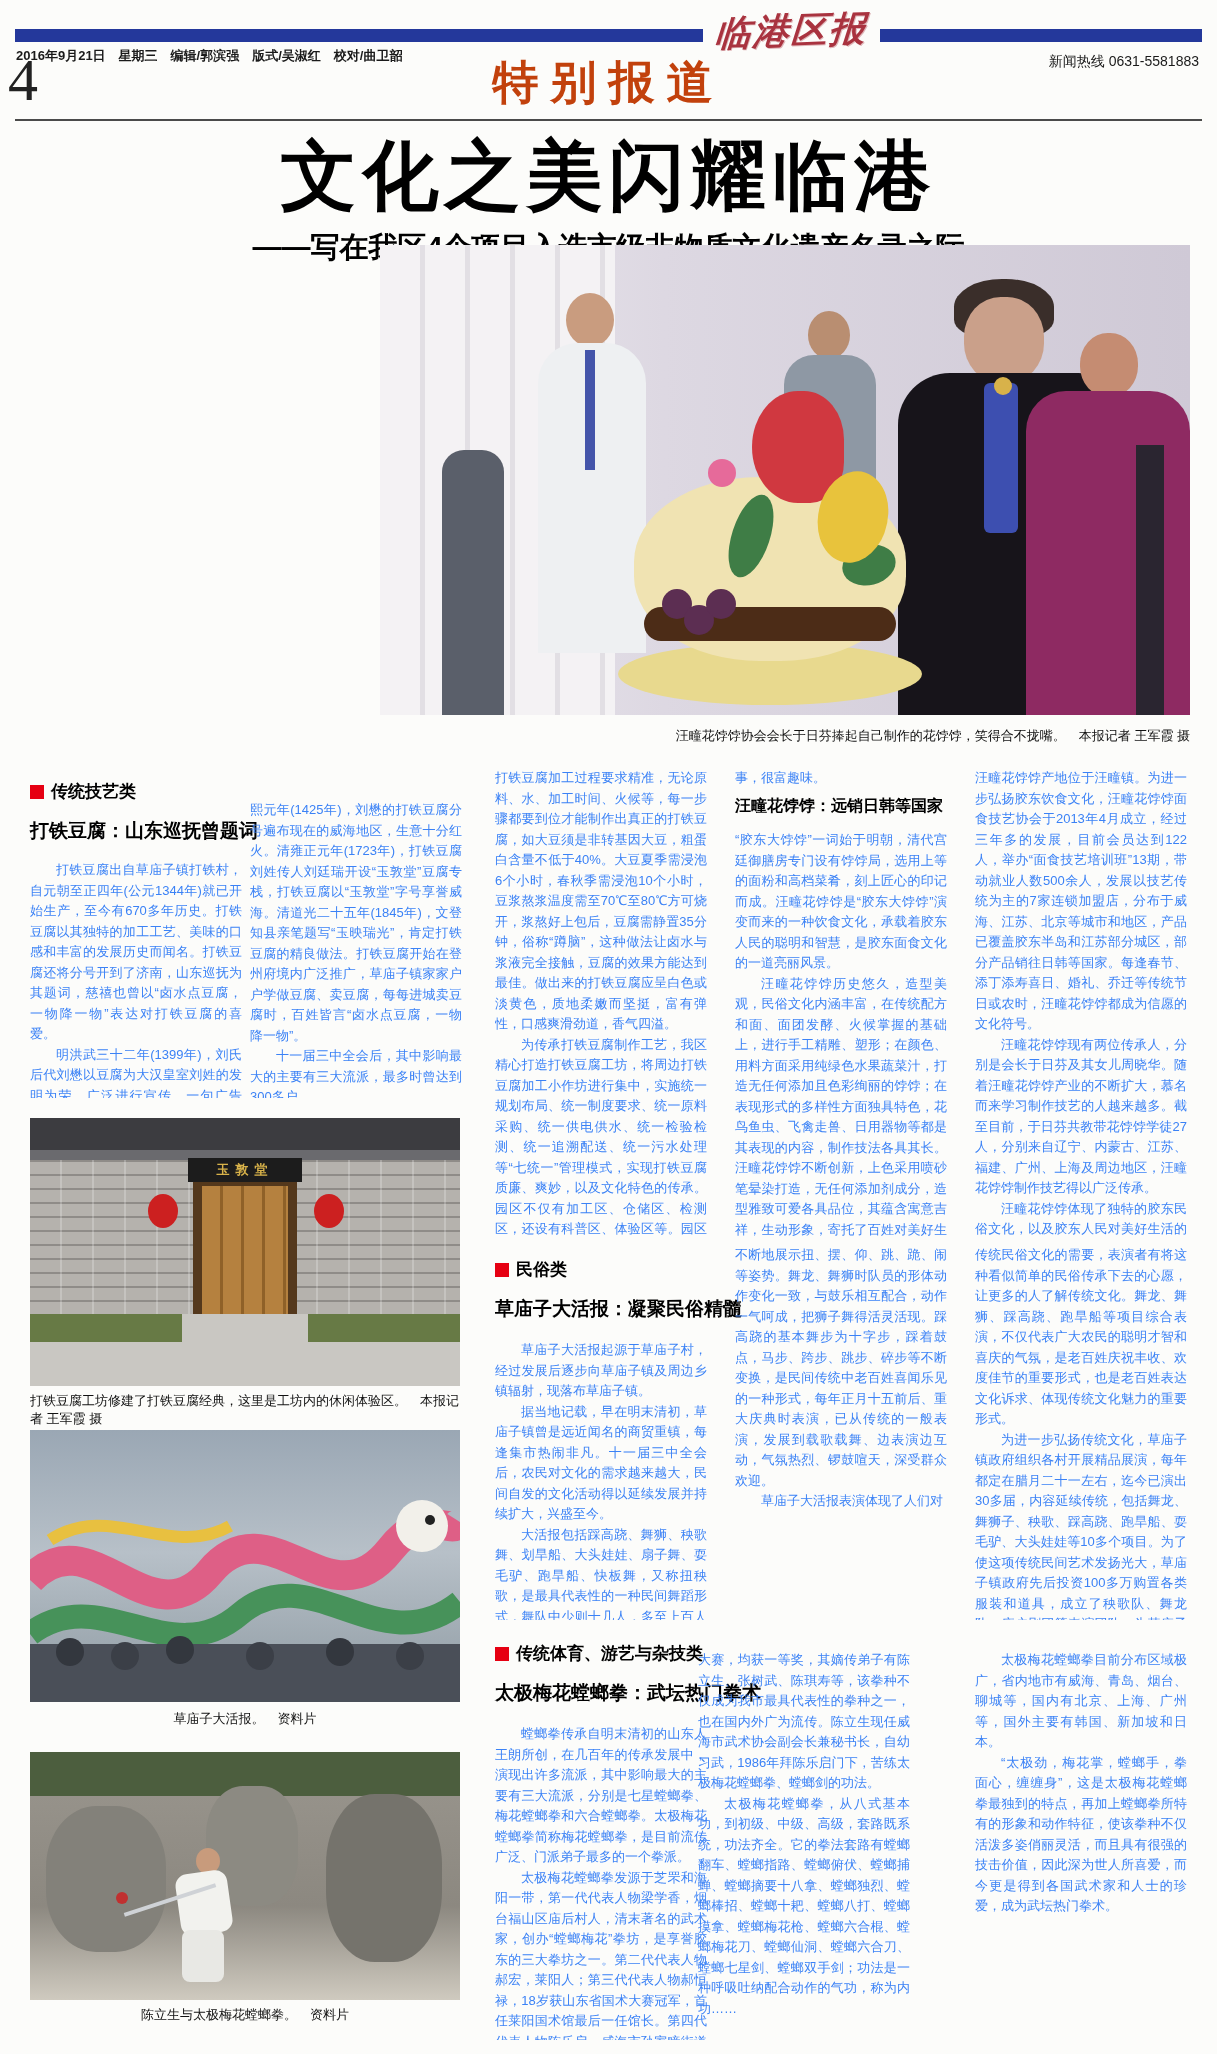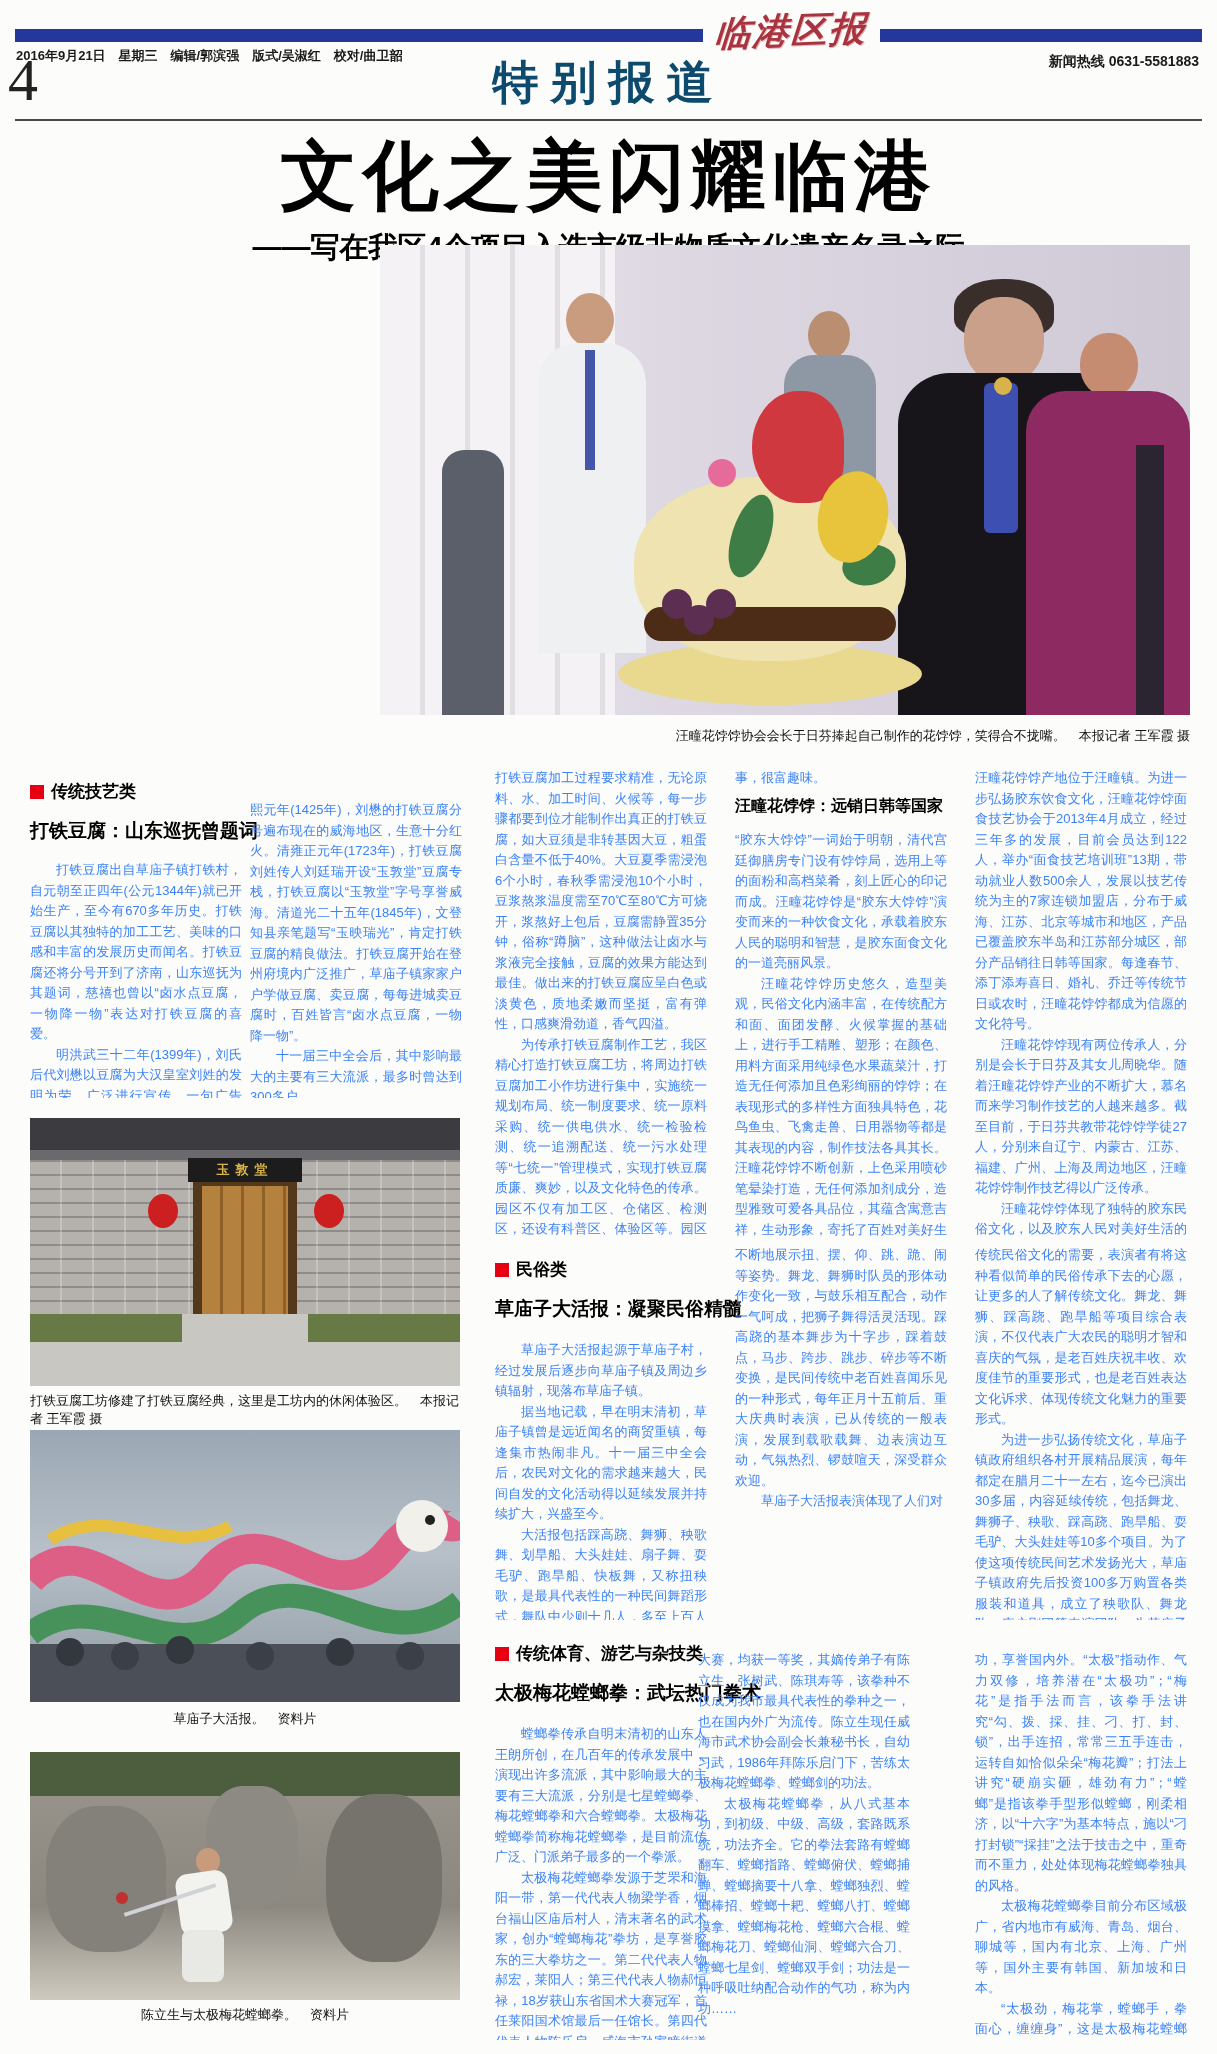--- a/index.html
+++ b/index.html
@@ -14,25 +14,25 @@
   .bar-left { left:15px; width:688px; }
   .bar-right { left:880px; width:322px; }
   .masthead {
     position:absolute; left:700px; top:0px; width:182px; height:62px;
     display:flex; align-items:center; justify-content:center;
     font-family:"Liberation Serif", serif; font-style:italic; font-weight:bold;
     font-size:36px; color:#a9333f; transform:skewX(-6deg) rotate(-2deg);
     letter-spacing:2px; text-shadow:1px 1px 0 rgba(169,51,63,.35);
   }
   .dateline { position:absolute; left:16px; top:47px; font-size:13px; font-weight:600; color:#1a1a1a; }
-  .hotline  { position:absolute; right:18px; top:53px; font-size:14px; font-weight:700; color:#1a1a1a; }
+  .hotline  { position:absolute; right:18px; top:53px; font-size:14px; font-weight:400; color:#1a1a1a; }
   .pagenum  { position:absolute; left:8px; top:50px; font-size:60px; font-weight:400;
               font-family:"Liberation Serif", serif; color:#222; line-height:1; }
   .section-title { position:absolute; left:0; right:0; top:52px; text-align:center;
-              font-size:46px; font-weight:900; letter-spacing:12px; color:#0c4a6e; }
+              font-size:46px; font-weight:900; letter-spacing:12px; color:#c2410c; }
   .header-rule { position:absolute; left:15px; right:15px; top:119px; height:2px; background:#4a4a4a; }
   
   .headline { position:absolute; left:0; right:0; top:126px; text-align:center;
               font-family:"Liberation Serif", serif; font-weight:900; font-size:76px;
               letter-spacing:6px; color:#000; }
   .subhead  { position:absolute; left:0; right:0; top:228px; text-align:center;
               font-size:29px; font-weight:700; color:#000; }
   .byline   { position:absolute; left:0; right:0; top:293px; text-align:center; font-size:14px; color:#222; }
   .intro { position:absolute; left:30px; top:360px; width:332px; height:292px;
            border-top:3px solid #8a8a8a; border-bottom:3px solid #8a8a8a;
@@ -212,18 +212,17 @@
   <div class="art-title" style="left:495px; top:1680px; width:290px; font-size:19px;">太极梅花螳螂拳：武坛热门拳术</div>
   <div class="col" style="left:495px; top:1724px; height:316px;">
     <p>螳螂拳传承自明末清初的山东人王朗所创，在几百年的传承发展中，演现出许多流派，其中影响最大的主要有三大流派，分别是七星螳螂拳、梅花螳螂拳和六合螳螂拳。太极梅花螳螂拳简称梅花螳螂拳，是目前流传广泛、门派弟子最多的一个拳派。</p>
     <p>太极梅花螳螂拳发源于芝罘和海阳一带，第一代代表人物梁学香，烟台福山区庙后村人，清末著名的武术家，创办“螳螂梅花”拳坊，是享誉胶东的三大拳坊之一。第二代代表人物郝宏，莱阳人；第三代代表人物郝恒禄，18岁获山东省国术大赛冠军，首任莱阳国术馆最后一任馆长。第四代代表人物陈乐启，威海市孙家疃街道合庆陈家疃人，三次代表山东省参加全国武术</p>
   </div>
   <div class="col" style="left:698px; top:1650px; height:390px;">
     <p style="text-indent:0;">大赛，均获一等奖，其嫡传弟子有陈立生、张树武、陈琪寿等，该拳种不仅成为我市最具代表性的拳种之一，也在国内外广为流传。陈立生现任威海市武术协会副会长兼秘书长，自幼习武，1986年拜陈乐启门下，苦练太极梅花螳螂拳、螳螂剑的功法。</p>
     <p>太极梅花螳螂拳，从八式基本功，到初级、中级、高级，套路既系统，功法齐全。它的拳法套路有螳螂翻车、螳螂指路、螳螂俯伏、螳螂捕蝉、螳螂摘要十八拿、螳螂独烈、螳螂棒招、螳螂十耙、螳螂八打、螳螂摸拿、螳螂梅花枪、螳螂六合棍、螳螂梅花刀、螳螂仙洞、螳螂六合刀、螳螂七星剑、螳螂双手剑；功法是一种呼吸吐纳配合动作的气功，称为内功……</p>
   </div>
   <div class="col" style="left:975px; top:1650px; height:390px;">
-    <p style="text-indent:0;">功，享誉国内外。“太极”指动作、气力双修，培养潜在“太极功”；“梅花”是指手法而言，该拳手法讲究“勾、拨、採、挂、刁、打、封、锁”，出手连招，常常三五手连击，运转自如恰似朵朵“梅花瓣”；打法上讲究“硬崩实砸，雄劲有力”；“螳螂”是指该拳手型形似螳螂，刚柔相济，以“十六字”为基本特点，施以“刁打封锁”“採挂”之法于技击之中，重奇而不重力，处处体现梅花螳螂拳独具的风格。</p>
     <p>太极梅花螳螂拳目前分布区域极广，省内地市有威海、青岛、烟台、聊城等，国内有北京、上海、广州等，国外主要有韩国、新加坡和日本。</p>
     <p>“太极劲，梅花掌，螳螂手，拳面心，缠缠身”，这是太极梅花螳螂拳最独到的特点，再加上螳螂拳所特有的形象和动作特征，使该拳种不仅活泼多姿俏丽灵活，而且具有很强的技击价值，因此深为世人所喜爱，而今更是得到各国武术家和人士的珍爱，成为武坛热门拳术。</p>
   </div>
 
 </div>
 
 </body></html>

